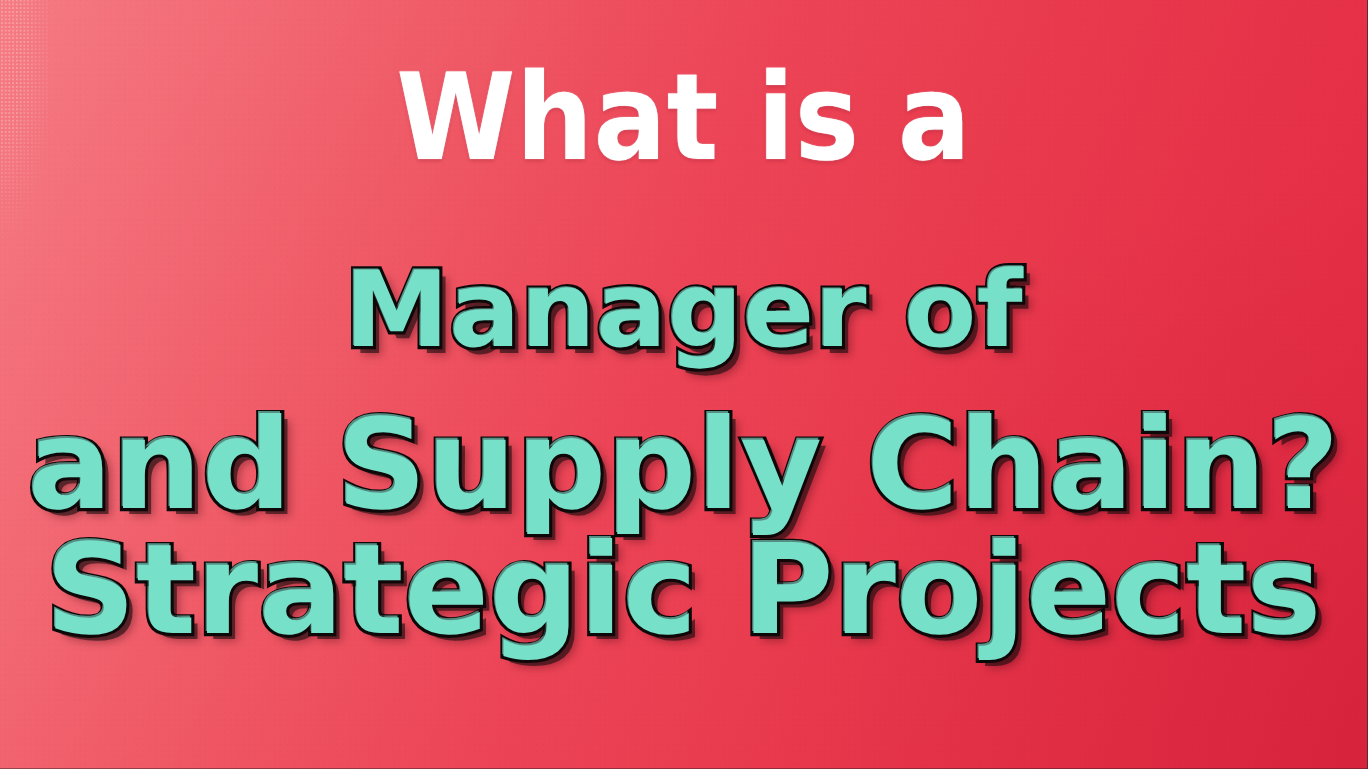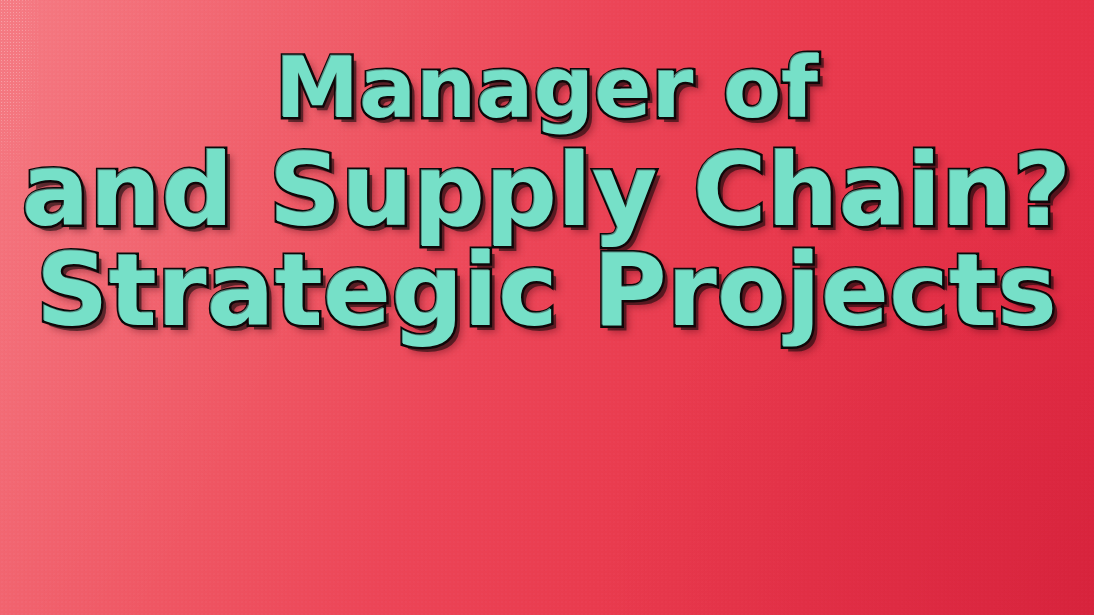--- a/index.html
+++ b/index.html
@@ -104,35 +104,36 @@
   .line-mint {
     color: #76e0c8;
     -webkit-text-stroke: 5px #0a0a0a;
     paint-order: stroke fill;
     text-shadow:
       5px 5px 0 rgba(10, 10, 10, 0.55),
       7px 7px 7px rgba(60, 0, 15, 0.35),
       -1px -1px 0 rgba(150, 255, 235, 0.55);
   }
 
-  .line-mint.size-a { font-size: 84px; margin-bottom: 11px; }
+  .line-mint.size-a { font-size: 84px; margin-bottom: 32px; }
   .line-mint.size-b { font-size: 100px; margin-bottom: 16px; }
   .line-mint.size-c { font-size: 100px; margin-bottom: 0; }
 </style>
 </head>
 <body>
 
 <div id="slide">
 
   <div class="tex-noise"></div>
   <div class="tex-corner"></div>
   <div class="tex-sheen"></div>
 
   <div id="headline">
 
+    <span class="line line-white">What is a</span>
 
     <span class="line line-mint size-a">Manager of</span>
 
     <span class="line line-mint size-c">and Supply Chain?</span>
 
     <span class="line line-mint size-b">Strategic Projects</span>
 
   </div>
 </div>
 

